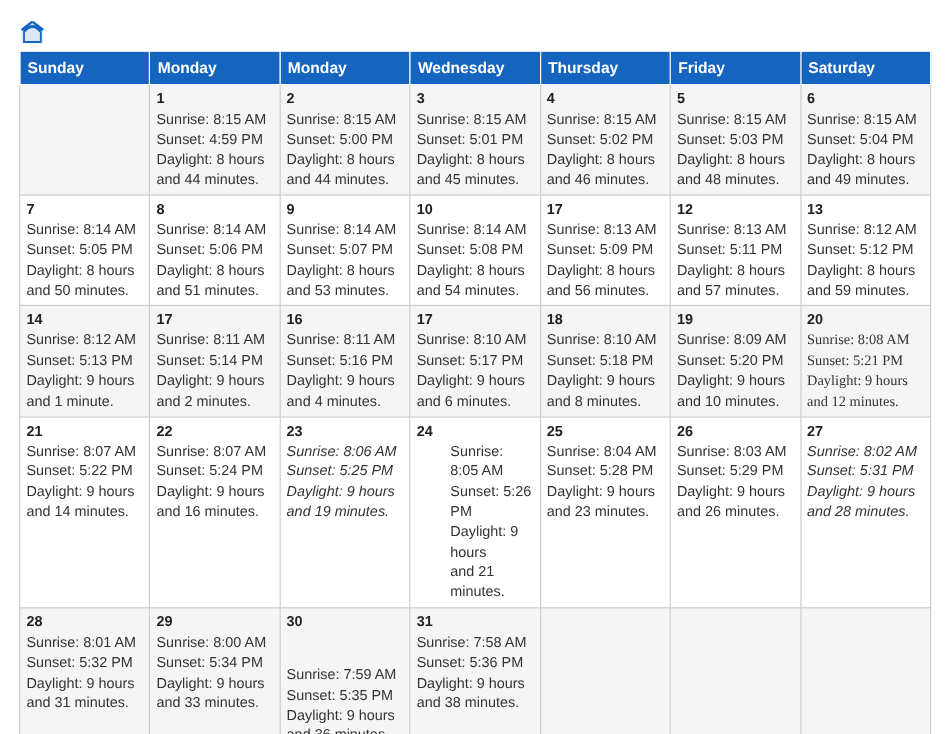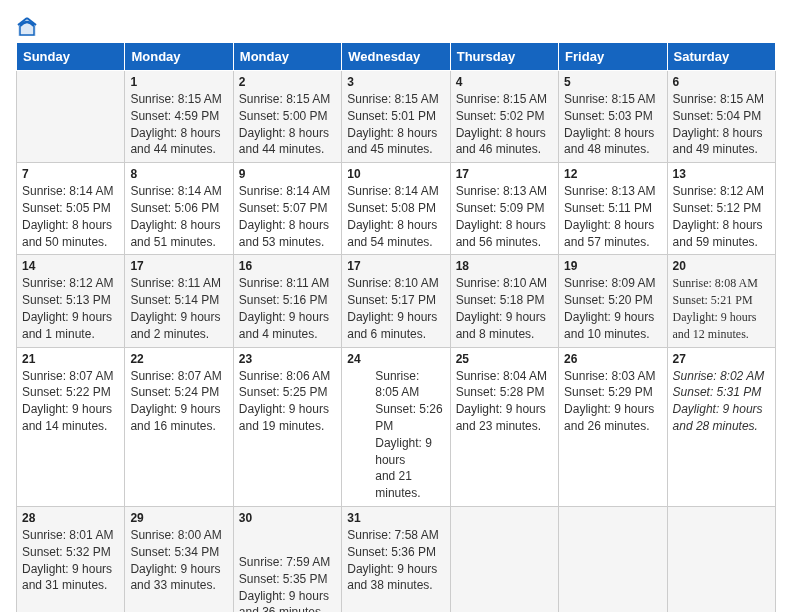--- a/index.html
+++ b/index.html
@@ -285,21 +285,21 @@
           </td>
           <td>
             <span class="day-number">22</span>
             <div class="day-info" style="white-space: pre-line;">Sunrise: 8:07 AM
 Sunset: 5:24 PM
 Daylight: 9 hours
 and 16 minutes.</div>
           </td>
           <td>
             <span class="day-number">23</span>
-            <div class="day-info" style="white-space: pre-line;">Sunrise: 8:06 AM
+            <div class="day-info" style="white-space: pre-line; font-style: italic;">Sunrise: 8:06 AM
 Sunset: 5:25 PM
 Daylight: 9 hours
 and 19 minutes.</div>
           </td>
           <td>
             <span class="day-number">24</span>
             <div class="day-info" style="white-space: pre-line; margin-left: 28px;">Sunrise: 8:05 AM
 Sunset: 5:26 PM
 Daylight: 9 hours
 and 21 minutes.</div>

